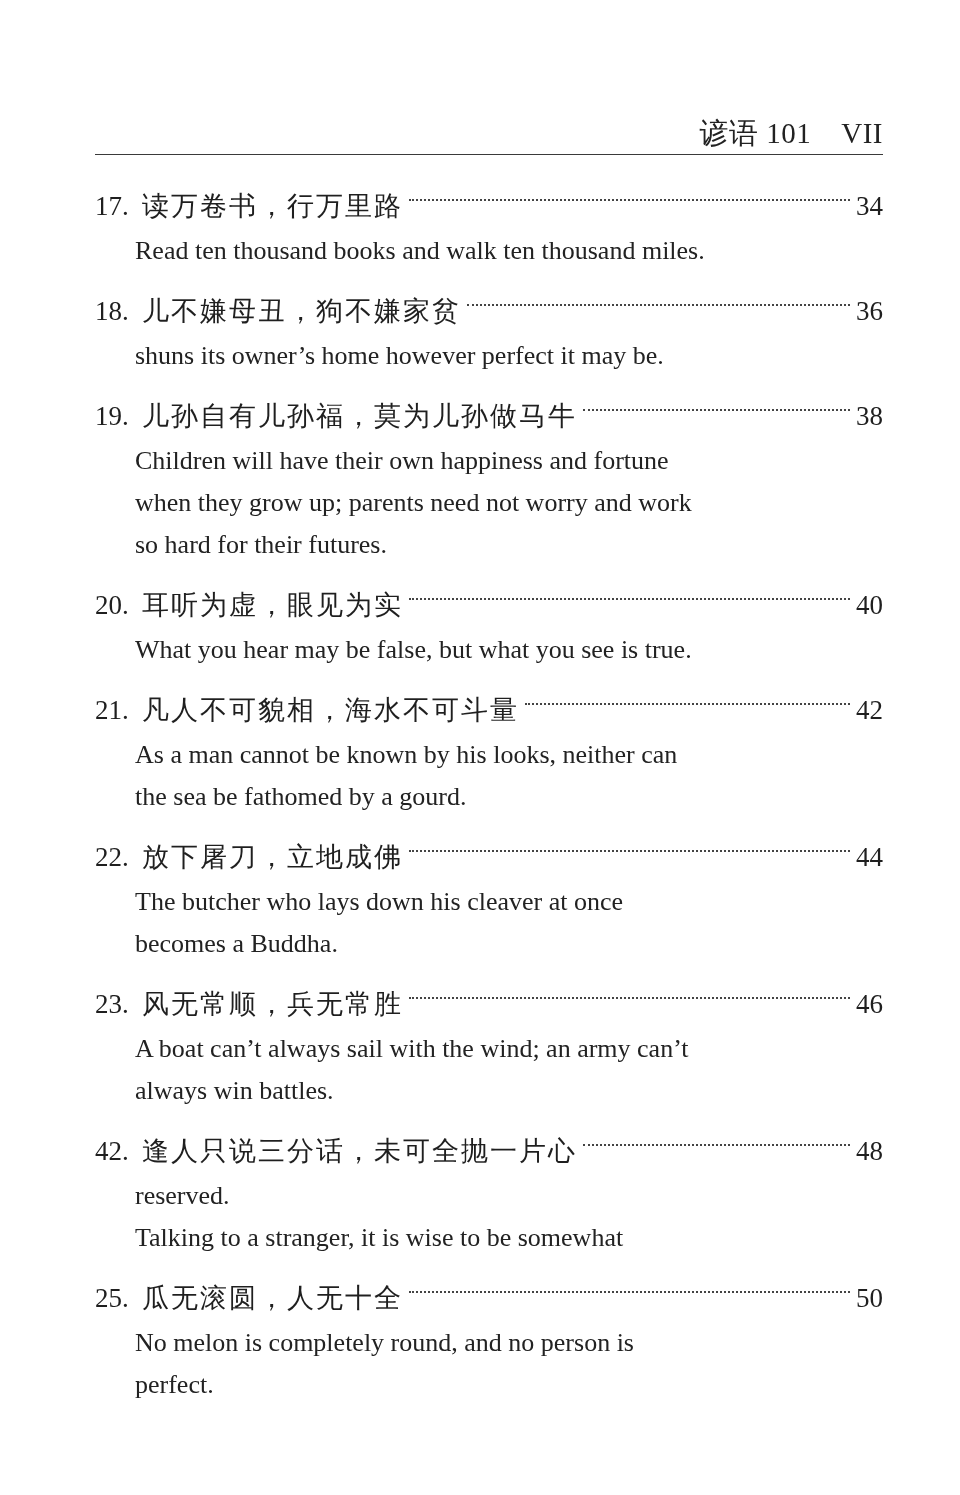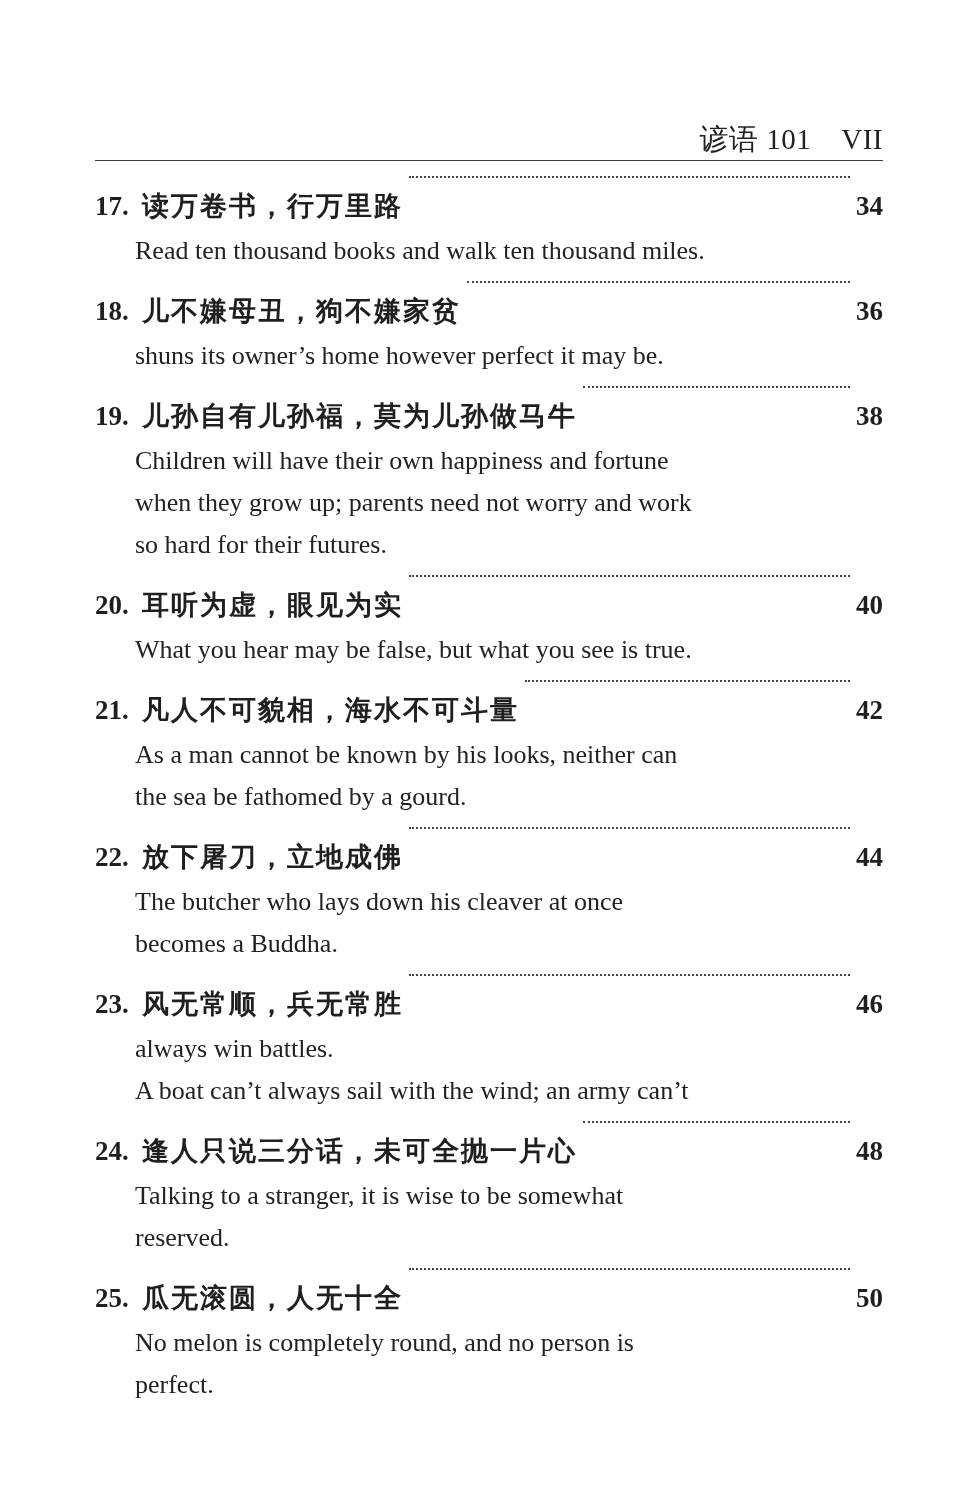--- a/index.html
+++ b/index.html
@@ -4,33 +4,31 @@
 <style>
   html, body { margin: 0; padding: 0; background: #ffffff; }
   body {
     width: 960px; height: 1495px; position: relative; overflow: hidden;
     font-family: "Liberation Serif", "DejaVu Serif", serif;
     color: #1f1f1f;
   }
   .header {
     position: absolute; left: 95px; top: 110px; width: 788px; height: 44px;
     border-bottom: 1.5px solid #3a3a3a;
-    margin-top: 6px;
   }
   .header-text {
     position: absolute; right: 0; top: 4px;
     font-size: 29px; letter-spacing: 0.5px; color: #222;
   }
   .header-text .pg { margin-left: 30px; }
   .toc { position: absolute; left: 95px; top: 182px; width: 788px; }
   .entry { margin-bottom: 15px; }
   .title-line {
-    display: flex; align-items: flex-start; height: 48px; line-height: 48px;
+    display: flex; align-items: center; height: 48px; line-height: 48px;
     font-size: 27px;
-    font-weight: bold;
   }
   .num { flex: none; width: 47px; font-size: 27px; }
   .zh { flex: none; font-size: 27px; letter-spacing: 2px; }
   .leader {
     flex: 1 1 auto; margin: 0 6px 0 6px; height: 1px;
     border-bottom: 2.5px dotted #444; position: relative; top: -7px;
   }
   .page { flex: none; font-size: 27px; }
   .en {
     margin-left: 40px; font-size: 26px; line-height: 42px; color: #222;
@@ -106,32 +104,32 @@
       <div class="en justify">The butcher who lays down his cleaver at once</div>
       <div class="en">becomes a Buddha.</div>
     </div>
     <div class="entry">
       <div class="title-line">
         <span class="num">23.</span>
         <span class="zh">风无常顺，兵无常胜</span>
         <span class="leader"></span>
         <span class="page">46</span>
       </div>
+      <div class="en justify">A boat can’t always sail with the wind; an army can’t</div>
       <div class="en">always win battles.</div>
-      <div class="en justify">A boat can’t always sail with the wind; an army can’t</div>
     </div>
     <div class="entry">
       <div class="title-line">
-        <span class="num">24.</span>
+        <span class="num">42.</span>
         <span class="zh">逢人只说三分话，未可全抛一片心</span>
         <span class="leader"></span>
         <span class="page">48</span>
       </div>
+      <div class="en">reserved.</div>
       <div class="en justify">Talking to a stranger, it is wise to be somewhat</div>
-      <div class="en">reserved.</div>
     </div>
     <div class="entry">
       <div class="title-line">
         <span class="num">25.</span>
         <span class="zh">瓜无滚圆，人无十全</span>
         <span class="leader"></span>
         <span class="page">50</span>
       </div>
       <div class="en justify">No melon is completely round, and no person is</div>
       <div class="en">perfect.</div>

